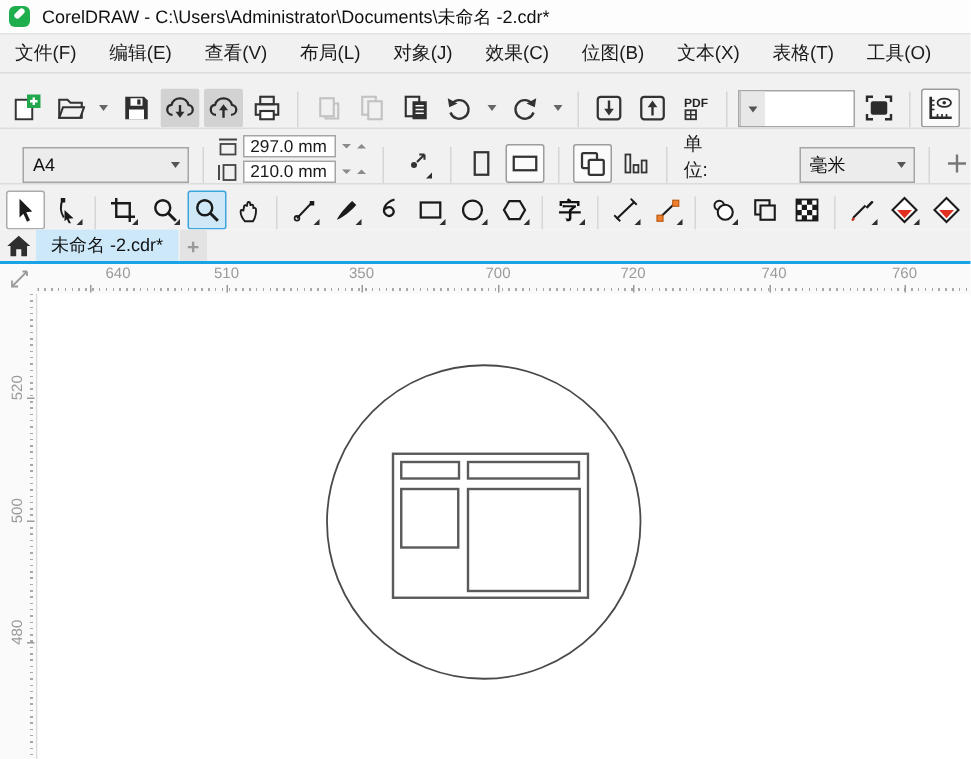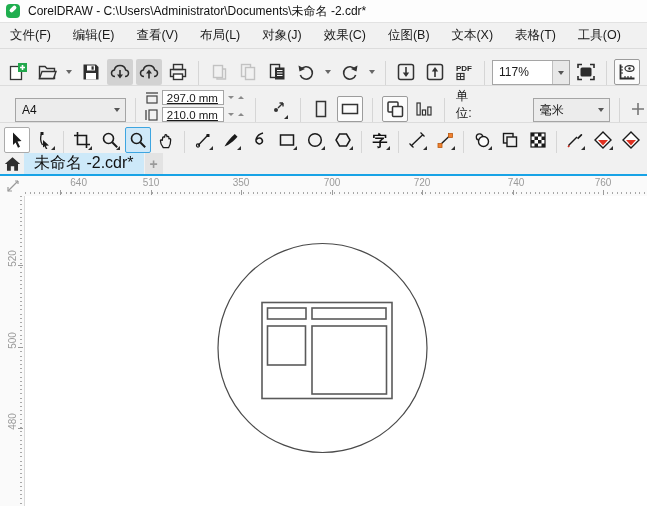--- a/index.html
+++ b/index.html
@@ -32,29 +32,29 @@
   .combo{height:24px;background:#ececec;border:1px solid #a5a5a5;display:flex;align-items:center;box-sizing:border-box;position:relative;}
   .combo .cval{flex:1;padding-left:6px;font-size:12px;color:#111;}
   .combo .carr{width:16px;height:100%;display:flex;align-items:center;justify-content:center;}
   .combo .carr::after{content:"";border-left:3.5px solid transparent;border-right:3.5px solid transparent;border-top:4px solid #555;}
   .zoomcombo{width:78px;height:25px;display:flex;box-sizing:border-box;border:1px solid #a5a5a5;background:#fff;}
   .zoomcombo .zval{flex:1;padding:4px 0 0 6px;font-size:12px;}
   .zoomcombo .zarr{width:16px;background:#e8e8e8;border-left:1px solid #bfbfbf;display:flex;align-items:center;justify-content:center;}
   .zoomcombo .zarr::after{content:"";border-left:3.5px solid transparent;border-right:3.5px solid transparent;border-top:4px solid #555;}
   .sizegrp{display:flex;flex-direction:column;gap:2px;}
   .sizerow{display:flex;align-items:center;gap:3px;}
-  .spin{width:62px;height:15px;background:#fff;border:1px solid #a5a5a5;font-size:11.5px;padding:0 0 0 4px;display:flex;align-items:center;box-sizing:border-box;text-decoration:underline;}
+  .spin{width:62px;height:15px;background:#fff;border:1px solid #a5a5a5;font-size:11.5px;padding:0 0 0 4px;display:flex;align-items:center;box-sizing:border-box;}
   .spinarrs{display:flex;gap:1px;}
   .spinarrs span{width:9px;height:15px;display:flex;align-items:center;justify-content:center;}
   .spinarrs .down::after{content:"";border-left:3px solid transparent;border-right:3px solid transparent;border-top:3.5px solid #8a8a8a;}
   .spinarrs .up::after{content:"";border-left:3px solid transparent;border-right:3px solid transparent;border-bottom:3.5px solid #8a8a8a;}
   .units-label{font-size:12.5px;margin:0 4px 0 2px;}
   .tabbar{position:absolute;left:0;top:153px;width:647px;height:23px;background:#f1f1f1;border-bottom:2px solid #18a3e6;display:flex;align-items:stretch;box-sizing:border-box;}
   .homebtn{width:24px;display:flex;align-items:center;justify-content:center;}
-  .doc-tab{background:#cde9f9;display:flex;align-items:center;padding:0 10px;font-size:16px;color:#111;text-align:center;}
+  .doc-tab{background:#cde9f9;display:flex;align-items:center;padding:0 10px;font-size:12px;color:#111;text-align:center;}
   .newtab{width:18px;background:#e3e3e3;display:flex;align-items:center;justify-content:center;color:#9a9a9a;font-size:14px;font-weight:bold;margin-left:1px;}
   .hruler{position:absolute;left:25px;top:176px;width:622px;height:20px;background:#fafafa;border-bottom:1px solid #d9d9d9;
     background-image:repeating-linear-gradient(to right,#a8a8a8 0 1px,transparent 1px 4.55px);
     background-size:100% 2px;background-repeat:no-repeat;background-position:0 16px;}
   .rcorner{position:absolute;left:0;top:176px;width:25px;height:20px;background:#fafafa;display:flex;align-items:center;justify-content:center;border-bottom:1px solid #d9d9d9;}
   .htick-label{position:absolute;top:1px;width:26px;text-align:center;font-size:10px;color:#9a9a9a;}
   .htick-line{position:absolute;bottom:1px;width:1px;height:5px;background:#9a9a9a;}
   .vruler{position:absolute;left:0;top:196px;width:25px;height:310px;background:#fafafa;border-right:1px solid #d9d9d9;
     background-image:repeating-linear-gradient(to bottom,#a8a8a8 0 1px,transparent 1px 4.2px);
     background-size:2px 100%;background-repeat:no-repeat;background-position:20px 0;box-sizing:border-box;}
@@ -180,21 +180,20 @@
   </div>
   <div class="tbtn">
     <svg width="22" height="20" viewBox="0 0 22 20">
       <text x="3" y="9" font-size="8" font-weight="bold" fill="#222" font-family="Liberation Sans, sans-serif">PDF</text>
       <rect x="4" y="11.5" width="7" height="6" fill="none" stroke="#333" stroke-width="1.2"></rect>
       <path d="M4,14.5 H11 M7.5,11.5 V17.5" stroke="#333" stroke-width="1"></path>
     </svg>
   </div>
   <div class="sep"></div>
   <div class="zoomcombo">
-    <div class="zval">117%</div>
     <div class="zarr"></div>
   </div>
   <div class="tbtn">
     <svg width="20" height="20" viewBox="0 0 20 20">
       <rect x="4.5" y="5.5" width="11" height="9" rx="1.5" fill="#2b2b2b"></rect>
       <path d="M2,6 V2.5 H6 M14,2.5 H18 V6 M18,14 V17.5 H14 M6,17.5 H2 V14" fill="none" stroke="#2b2b2b" stroke-width="1.6"></path>
     </svg>
   </div>
   <div class="sep"></div>
   <div class="tbtn boxed">

